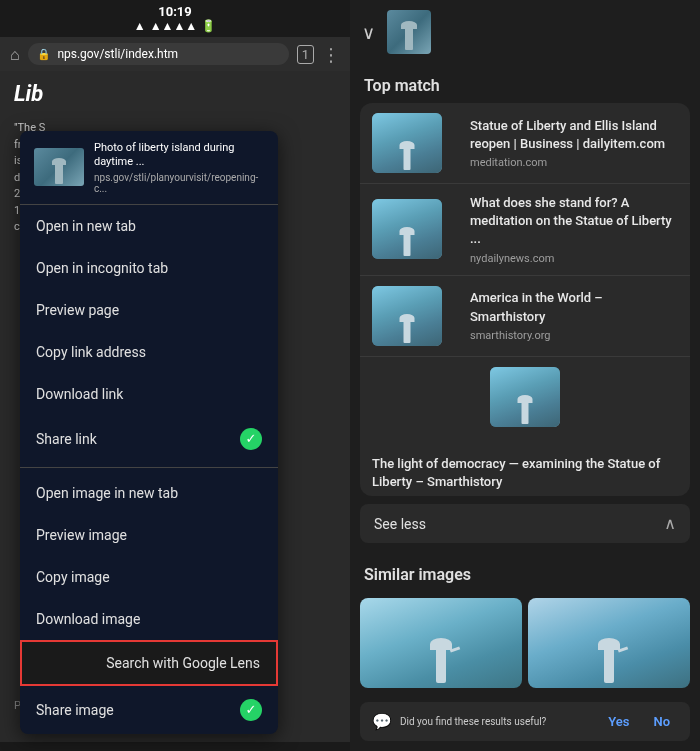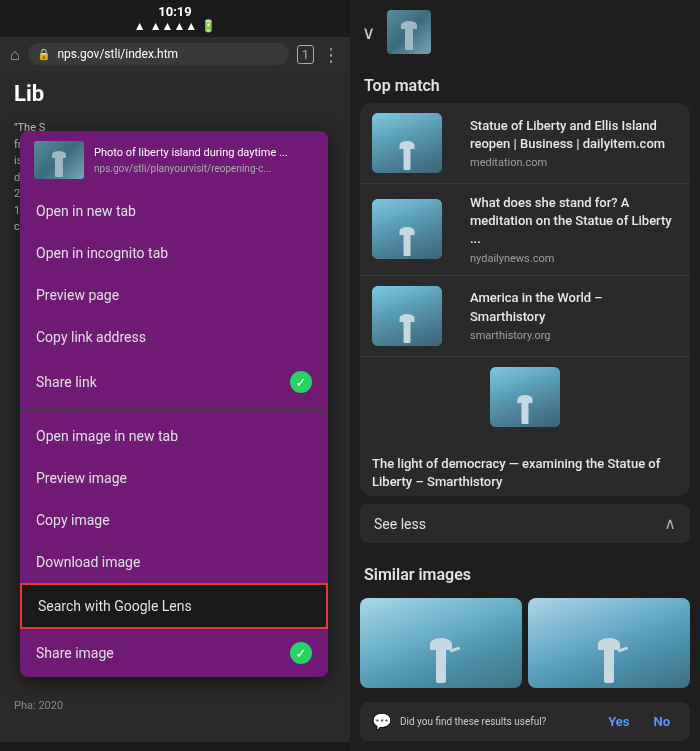--- a/index.html
+++ b/index.html
@@ -58,40 +58,41 @@
 
     .page-bg {
       background: #2a2a2a;
       height: calc(751px - 80px);
       position: relative;
     }
 
     .page-header {
       padding: 10px 14px;
       color: #fff;
+      font-style: italic;
     }
     .page-header .lib-title {
       font-size: 22px;
       font-weight: bold;
       color: #fff;
     }
     .page-body-text {
       font-size: 11px;
       color: #ccc;
       padding: 4px 14px;
       line-height: 1.5;
     }
 
     
     .context-menu {
       position: absolute;
       top: 60px;
       left: 20px;
-      width: 308px;
-      background: #701a75;
+      width: 258px;
+      background: #0f172a;
       border-radius: 8px;
       box-shadow: 0 4px 20px rgba(0,0,0,0.6);
       overflow: hidden;
       z-index: 10;
     }
 
     .context-preview {
       display: flex;
       align-items: center;
       padding: 10px 14px;
@@ -144,20 +145,21 @@
       color: #e0e0e0;
       font-size: 14px;
       cursor: pointer;
       display: flex;
       align-items: center;
       justify-content: space-between;
     }
     .context-item.highlighted {
       background: #1a1a1a;
       border: 2px solid #e53935;
+      justify-content: flex-end;
     }
     .context-separator {
       height: 1px;
       background: #444;
       margin: 4px 0;
     }
     .whatsapp-icon {
       width: 22px;
       height: 22px;
       background: #25D366;
@@ -446,20 +448,23 @@
       <div class="context-item">
         <span>Open in incognito tab</span>
       </div>
       <div class="context-item">
         <span>Preview page</span>
       </div>
       <div class="context-item">
         <span>Copy link address</span>
       </div>
       <div class="context-item">
+        <span>Download link</span>
+      </div>
+      <div class="context-item">
         <span>Share link</span>
         <div class="whatsapp-icon">✓</div>
       </div>
 
       <div class="context-separator"></div>
 
       <div class="context-item">
         <span>Open image in new tab</span>
       </div>
       <div class="context-item">

